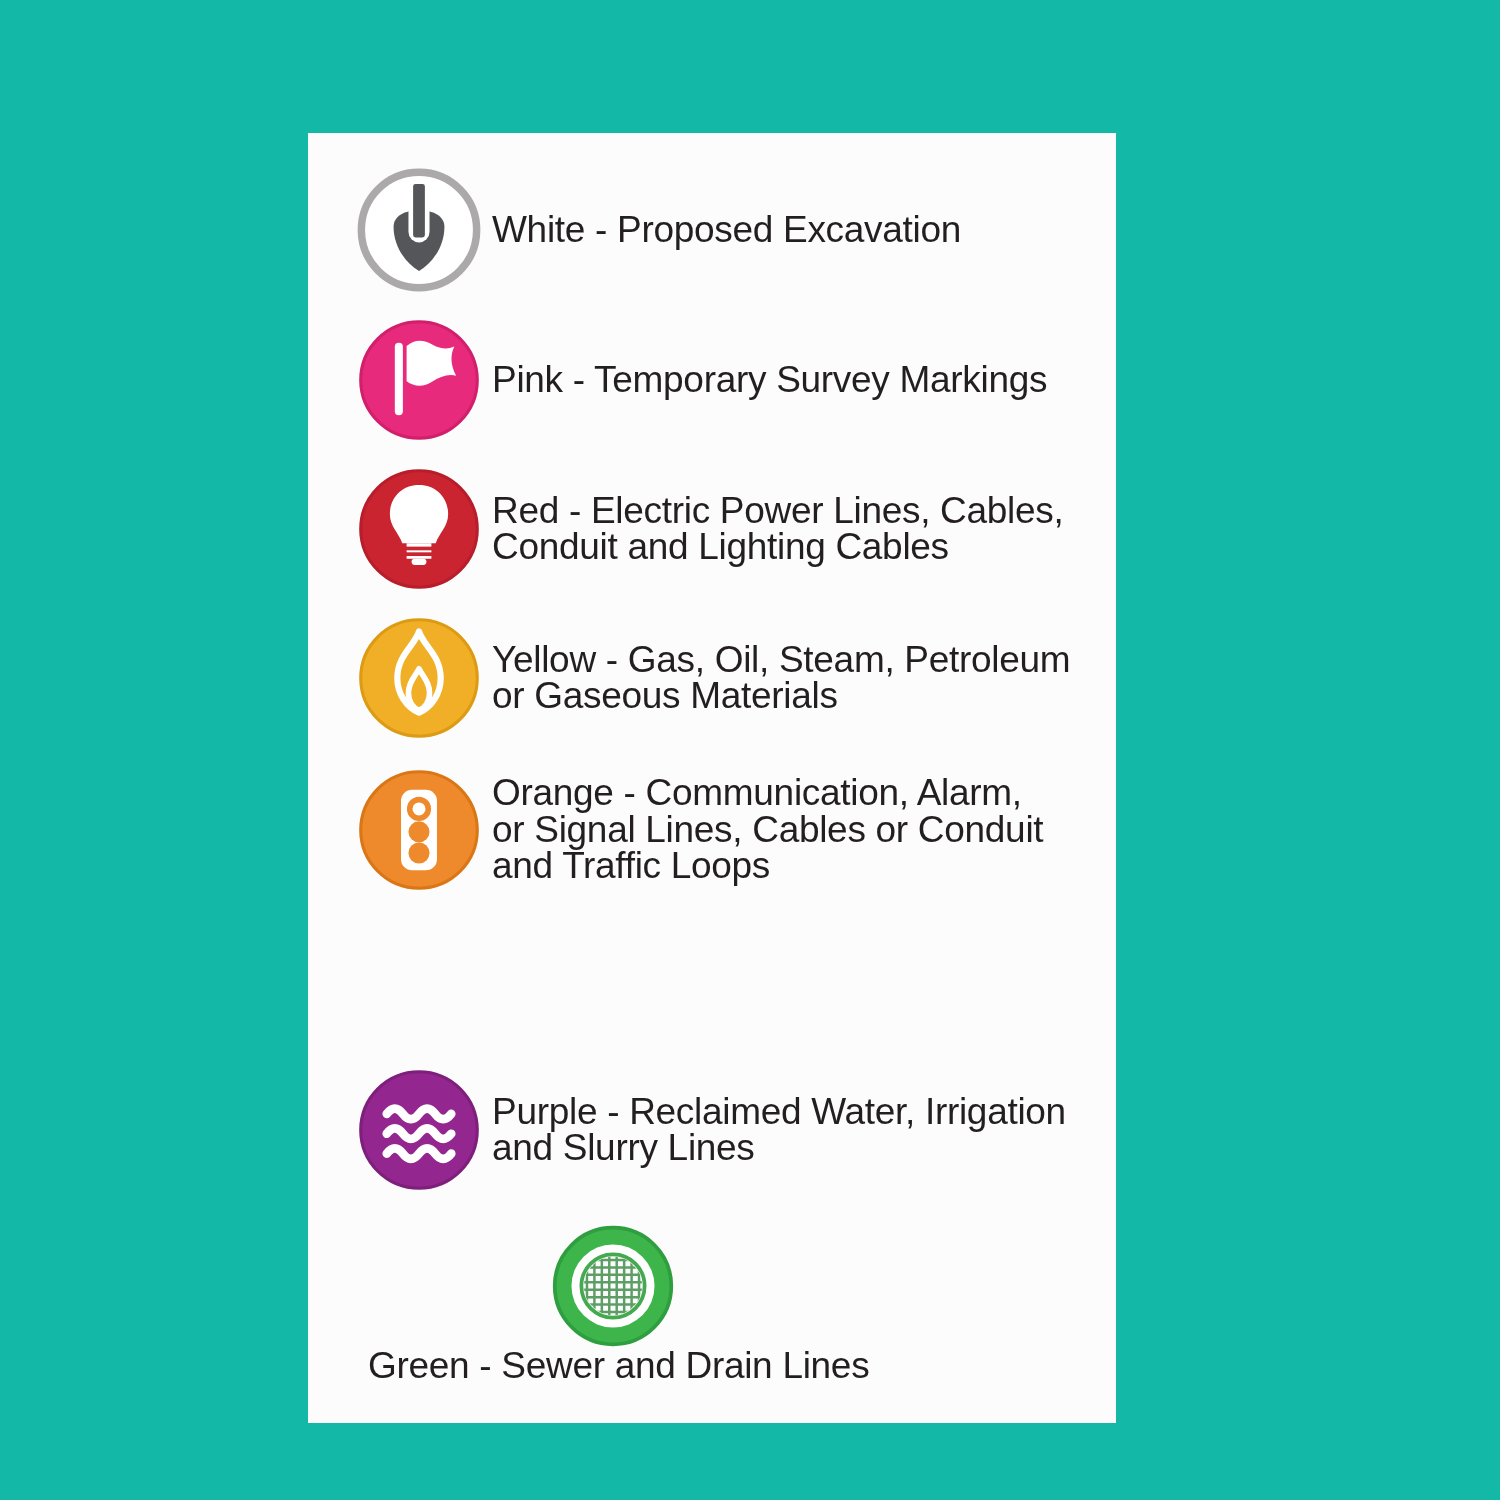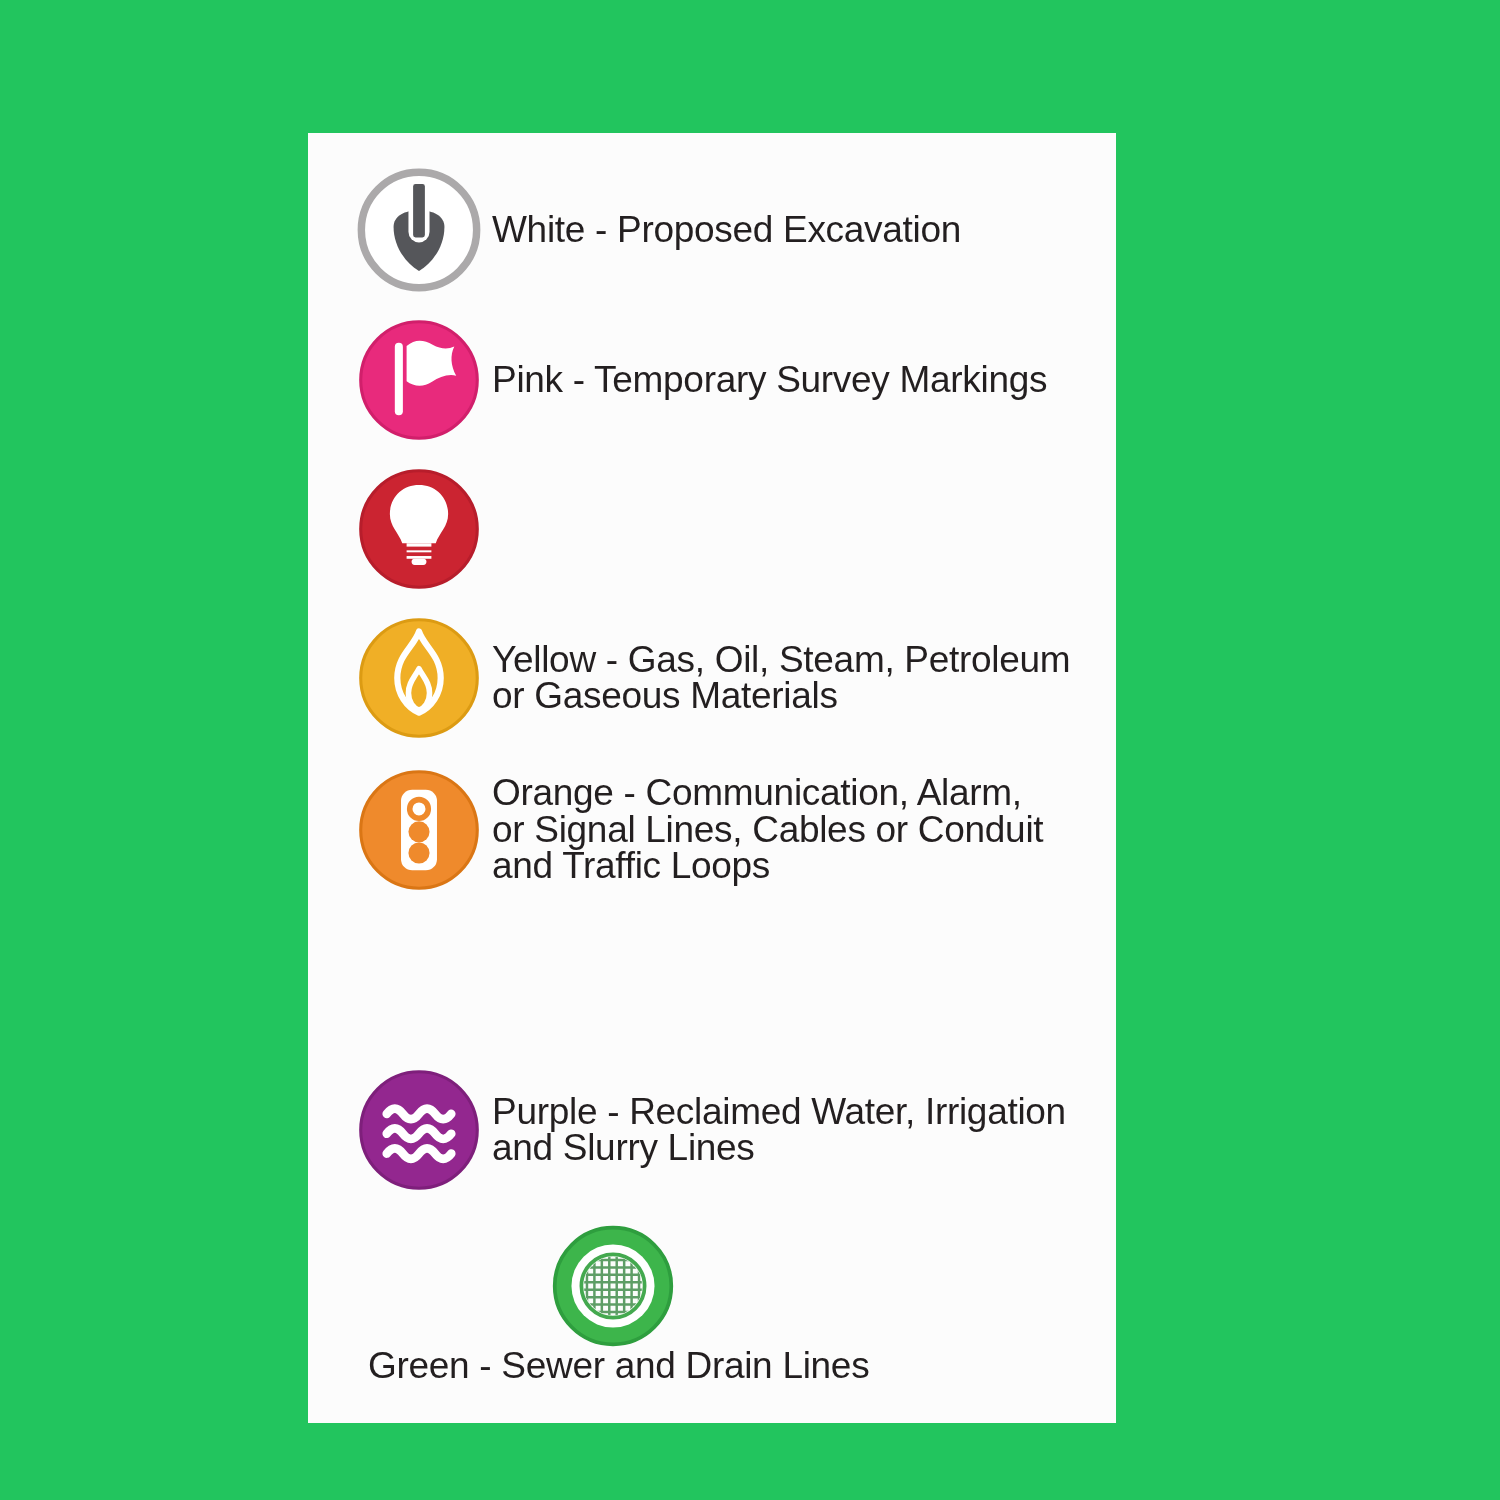--- a/index.html
+++ b/index.html
@@ -1,17 +1,17 @@
 <!DOCTYPE html>
 <html><head>
 <meta charset="utf-8">
 <style>
   html,body{margin:0;padding:0;background:#ffffff;}
   .stage{
-    position:relative;width:1500px;height:1500px;background:#22c55e;overflow:hidden;
+    position:relative;width:1500px;height:1500px;background:#14b8a6;overflow:hidden;
     font-family:"Liberation Sans", sans-serif;
   }
   .scan-card{
     position:absolute;left:308px;top:133px;width:808px;height:1290px;
     background:#fcfcfc;
   }
   .legend-row{
     position:absolute;left:357px;display:flex;align-items:center;
   }
   .legend-row svg{width:124px;height:124px;flex:0 0 124px;display:block;}
@@ -55,20 +55,22 @@
 
   <div class="legend-row r3">
     <svg viewBox="0 0 100 100">
       <circle cx="50" cy="50" r="47" stroke-width="2.5" stroke="#B71D2B" fill="#CB2431"></circle>
       <path d="M50 14.5 C63.5 14.5 73.5 24.5 73.5 38 C73.5 48 66.5 53 63.5 61.5 L36.5 61.5 C33.5 53 26.5 48 26.5 38 C26.5 24.5 36.5 14.5 50 14.5 Z" fill="#ffffff"></path>
       <rect x="40" y="61.5" width="20" height="12.5" fill="#ffffff"></rect>
       <rect x="44" y="74" width="12" height="5" rx="2.5" fill="#ffffff"></rect>
       <line x1="39" y1="65.7" x2="61" y2="65.7" stroke-width="3" stroke="#CB2431"></line>
       <line x1="39" y1="70.3" x2="61" y2="70.3" stroke-width="3" stroke="#CB2431"></line>
     </svg>
+    <div class="label">Red - Electric Power Lines, Cables,
+Conduit and Lighting Cables</div>
   </div>
 
   <div class="legend-row r4">
     <svg viewBox="0 0 100 100">
       <circle cx="50" cy="50" r="47" stroke-width="2.5" stroke="#DC9B13" fill="#F0AF26"></circle>
       <path d="M50 12.5 C53.5 24 67.5 31.5 67.5 50 C67.5 63 60 73.5 50 78 C40 73.5 32.5 63 32.5 50 C32.5 31.5 46.5 24 50 12.5 Z" fill="none" stroke="#ffffff" stroke-width="5" stroke-linejoin="round"></path>
       <path d="M50 42.5 C53.5 49.5 58.5 53.5 58.5 62 C58.5 69.5 54.5 74.5 50 76 C45.5 74.5 41.5 69.5 41.5 62 C41.5 53.5 46.5 49.5 50 42.5 Z" fill="none" stroke="#ffffff" stroke-width="4.5" stroke-linejoin="round"></path>
     </svg>
     <div class="label">Yellow - Gas, Oil, Steam, Petroleum
 or Gaseous Materials</div>

